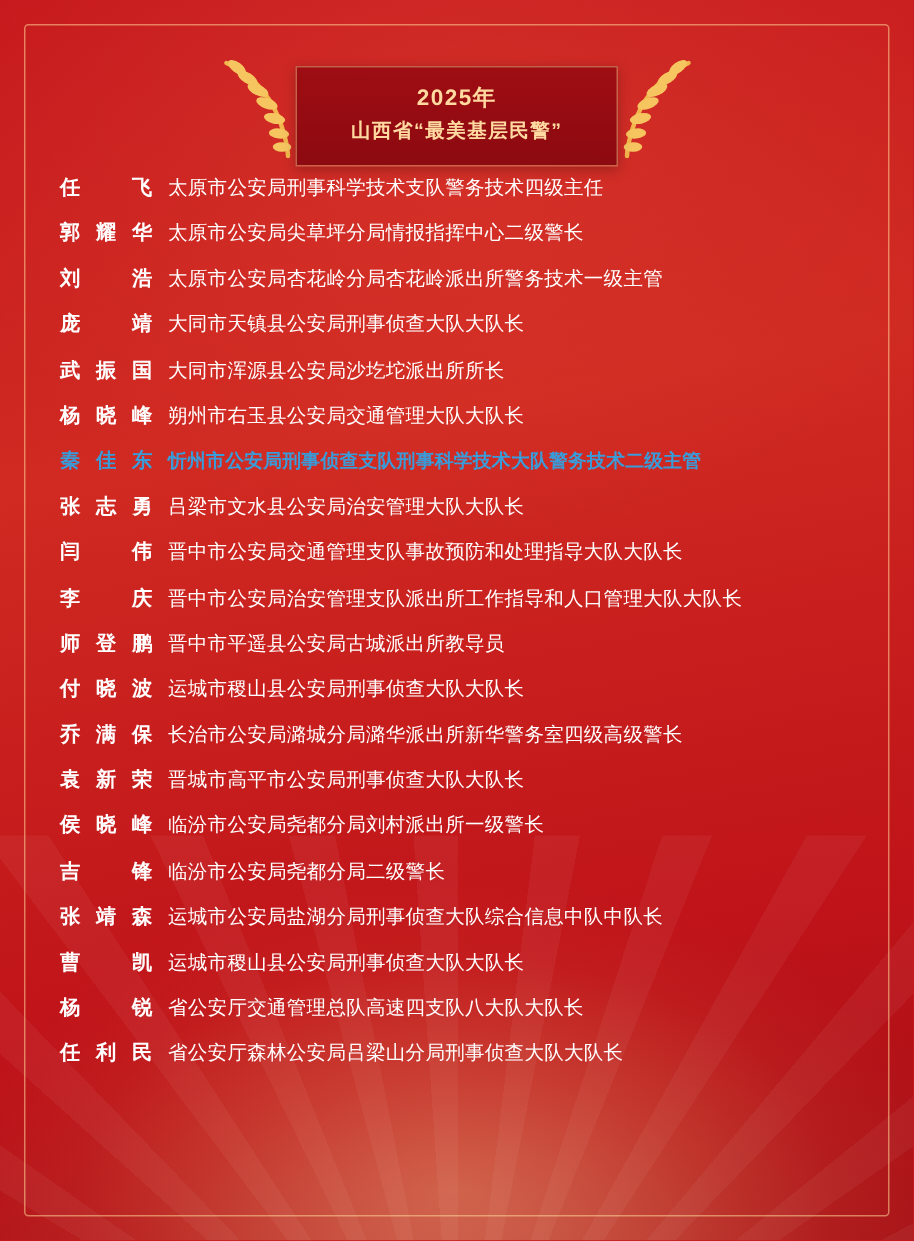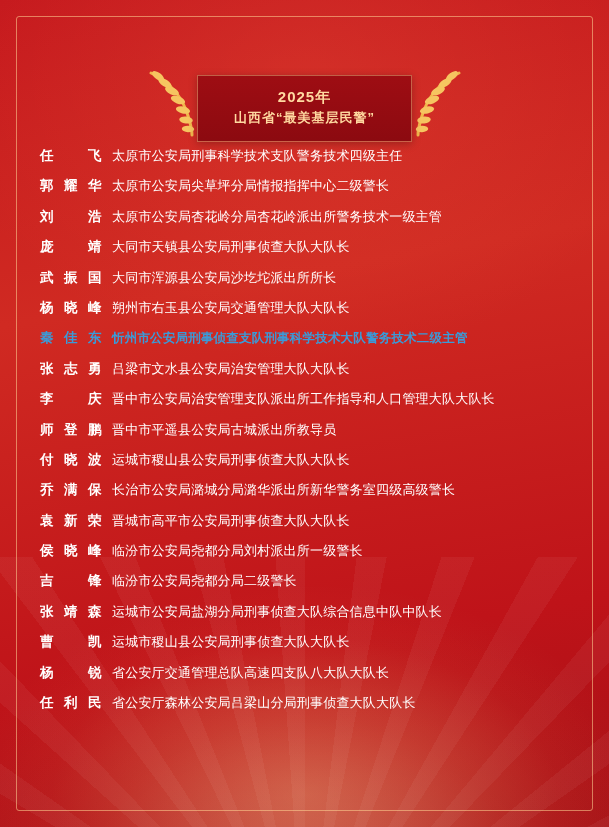--- a/index.html
+++ b/index.html
@@ -58,21 +58,20 @@
     border-radius: 3px;
     pointer-events: none;
   }
 
   
   .header {
     position: relative;
     padding-top: 44px;
     height: 96px;
     box-sizing: border-box;
-    margin-top: 31px;
   }
   .ribbon-wrap {
     position: relative;
     width: 215px;
     margin: 0 auto;
     z-index: 3;
   }
   .ribbon {
     position: relative;
     background: linear-gradient(180deg, #9e0d13 0%, #8c0a10 100%);
@@ -215,20 +214,24 @@
       </div>
       <div class="row highlight">
         <div class="name">秦佳东</div>
         <div class="title">忻州市公安局刑事侦查支队刑事科学技术大队警务技术二级主管</div>
       </div>
       <div class="row">
         <div class="name">张志勇</div>
         <div class="title">吕梁市文水县公安局治安管理大队大队长</div>
       </div>
       <div class="row">
+        <div class="name">闫 伟</div>
+        <div class="title">晋中市公安局交通管理支队事故预防和处理指导大队大队长</div>
+      </div>
+      <div class="row">
         <div class="name">李 庆</div>
         <div class="title">晋中市公安局治安管理支队派出所工作指导和人口管理大队大队长</div>
       </div>
       <div class="row">
         <div class="name">师登鹏</div>
         <div class="title">晋中市平遥县公安局古城派出所教导员</div>
       </div>
       <div class="row">
         <div class="name">付晓波</div>
         <div class="title">运城市稷山县公安局刑事侦查大队大队长</div>

